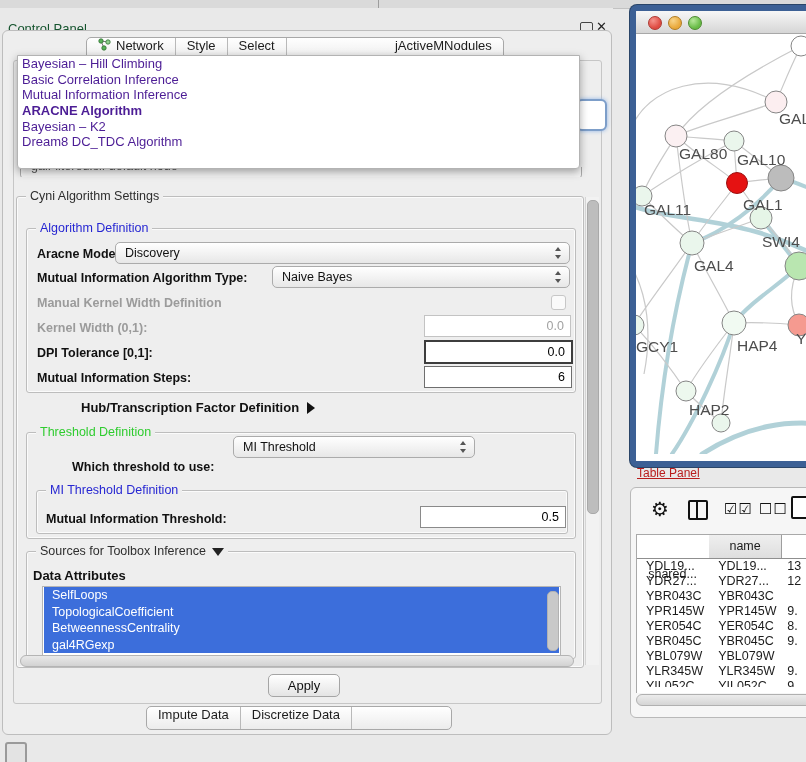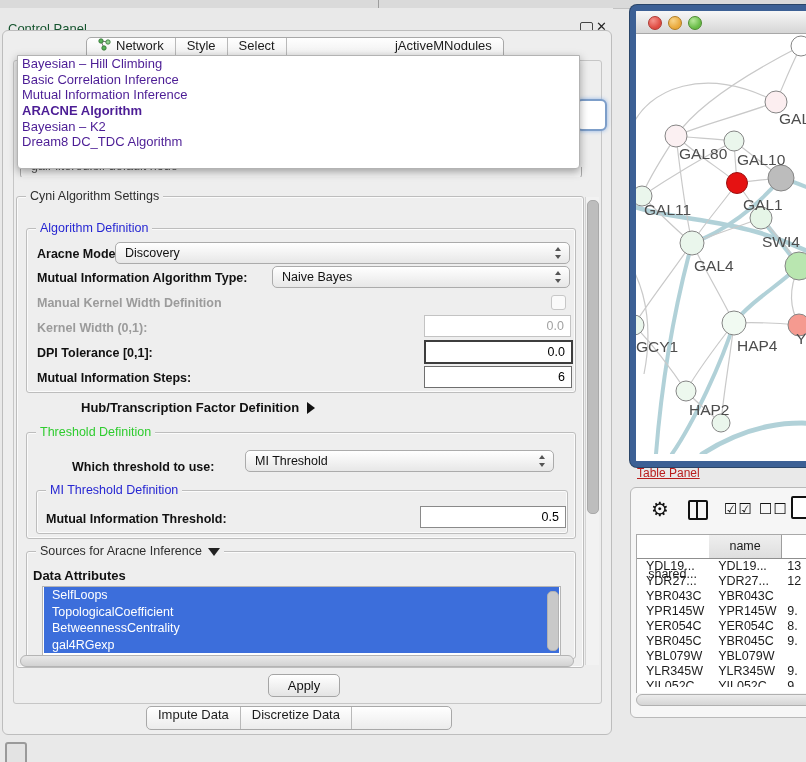--- a/index.html
+++ b/index.html
@@ -194,33 +194,33 @@
 
   <div class="lbl" style="left:37px;top:400px;font-size:13px;padding-left:44px;">
     <span>Hub/Transcription Factor Definition</span><span class="arrow-right"></span>
   </div>
 
   <div class="group" style="left:26px;top:432px;width:548px;height:105px;">
     <span class="gtitle t-green">Threshold Definition</span>
   </div>
 
   <div class="lbl" style="left:72px;top:460px;">Which threshold to use:</div>
-  <div class="combo" style="left:233px;top:450px;width:309px;margin-left:12px;">
+  <div class="combo" style="left:233px;top:436px;width:242px;">
     <span>MI Threshold</span>
     <span class="spin"></span>
   </div>
 
   <div class="group" style="left:36px;top:490px;width:530px;height:42px;">
     <span class="gtitle t-blue">MI Threshold Definition</span>
   </div>
   <div class="lbl" style="left:46px;top:512px;">Mutual Information Threshold:</div>
   <div class="field" style="left:420px;top:506px;width:138px;border:1px solid #8a8a8a;color:#000;">0.5</div>
 
   <div class="group" style="left:26px;top:551px;width:548px;height:106px;">
-    <span class="gtitle t-black"><span>Sources for Aracne Inference</span><span class="arrow-down"></span></span>
+    <span class="gtitle t-black"><span>Sources for Toolbox Inference</span><span class="arrow-down"></span></span>
   </div>
   <div class="lbl" style="left:33px;top:568px;font-size:13px;">Data Attributes</div>
 
   <div class="abs attr-list">
     <div class="attr-item">SelfLoops</div>
     <div class="attr-item">TopologicalCoefficient</div>
     <div class="attr-item">BetweennessCentrality</div>
     <div class="attr-item">gal4RGexp</div>
   </div>
   <div class="abs list-vthumb"></div>

